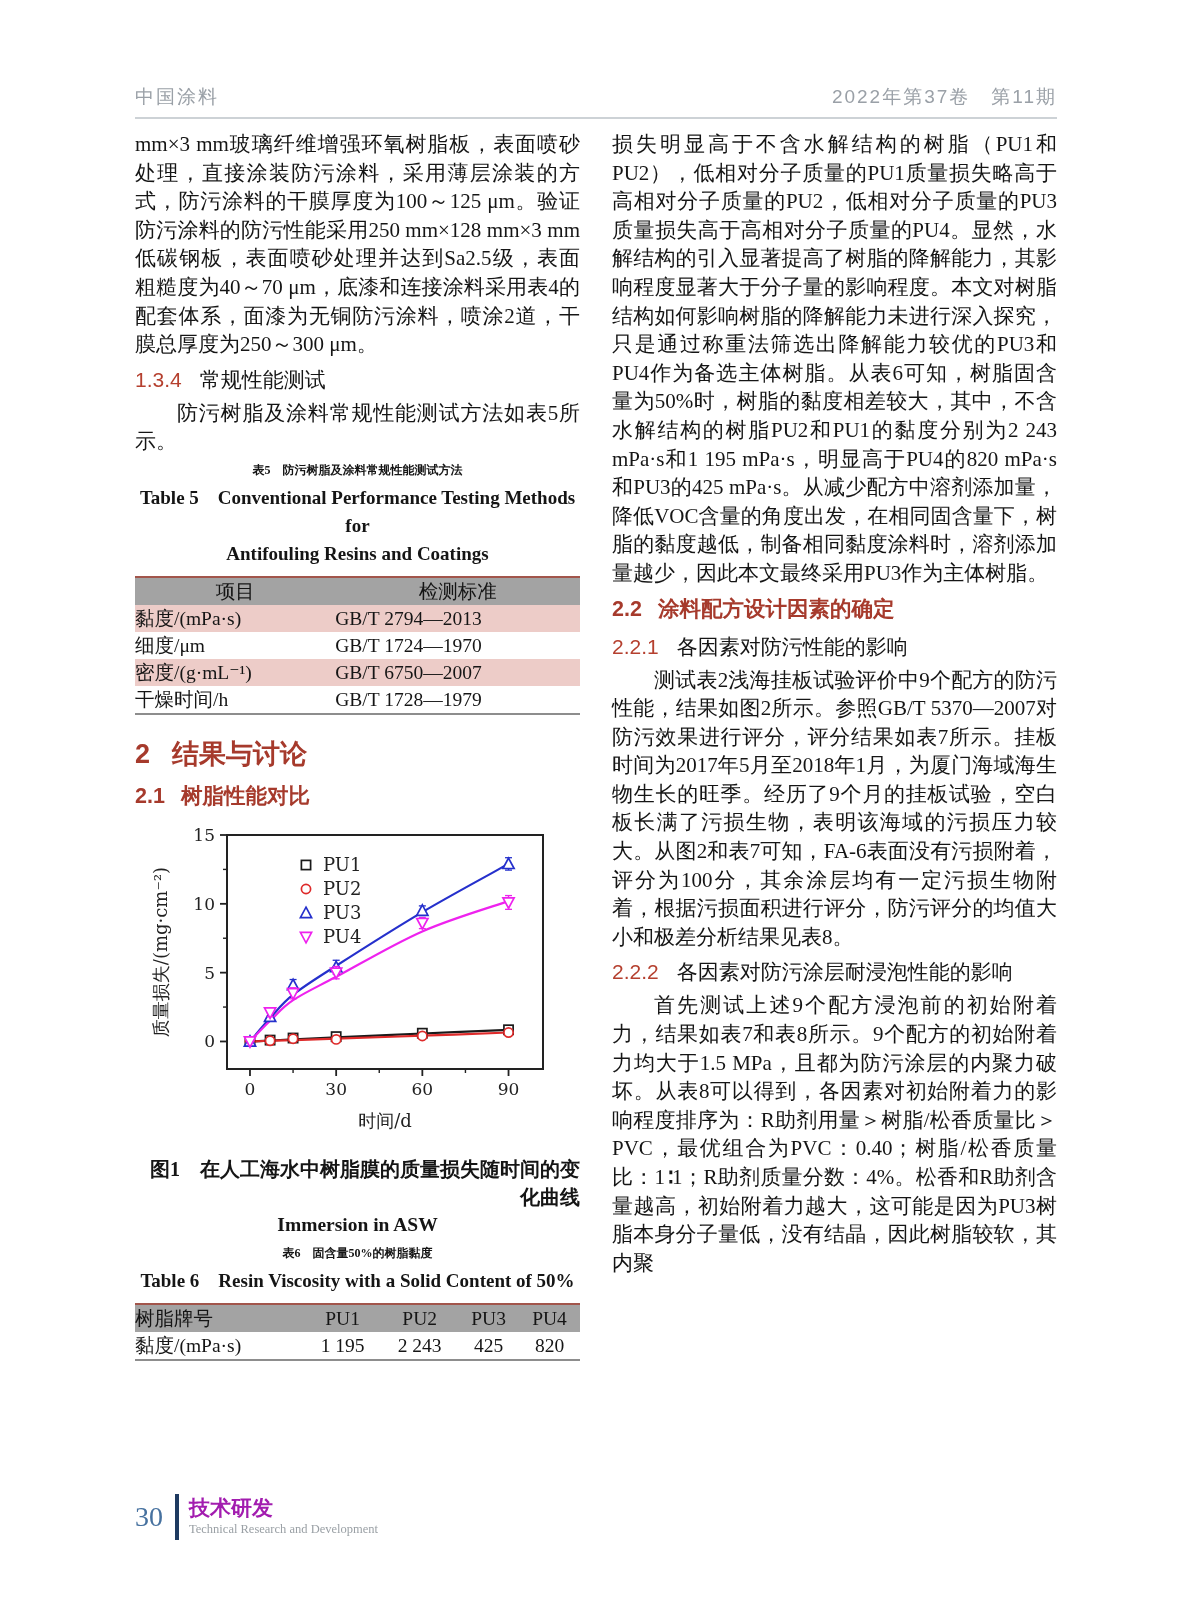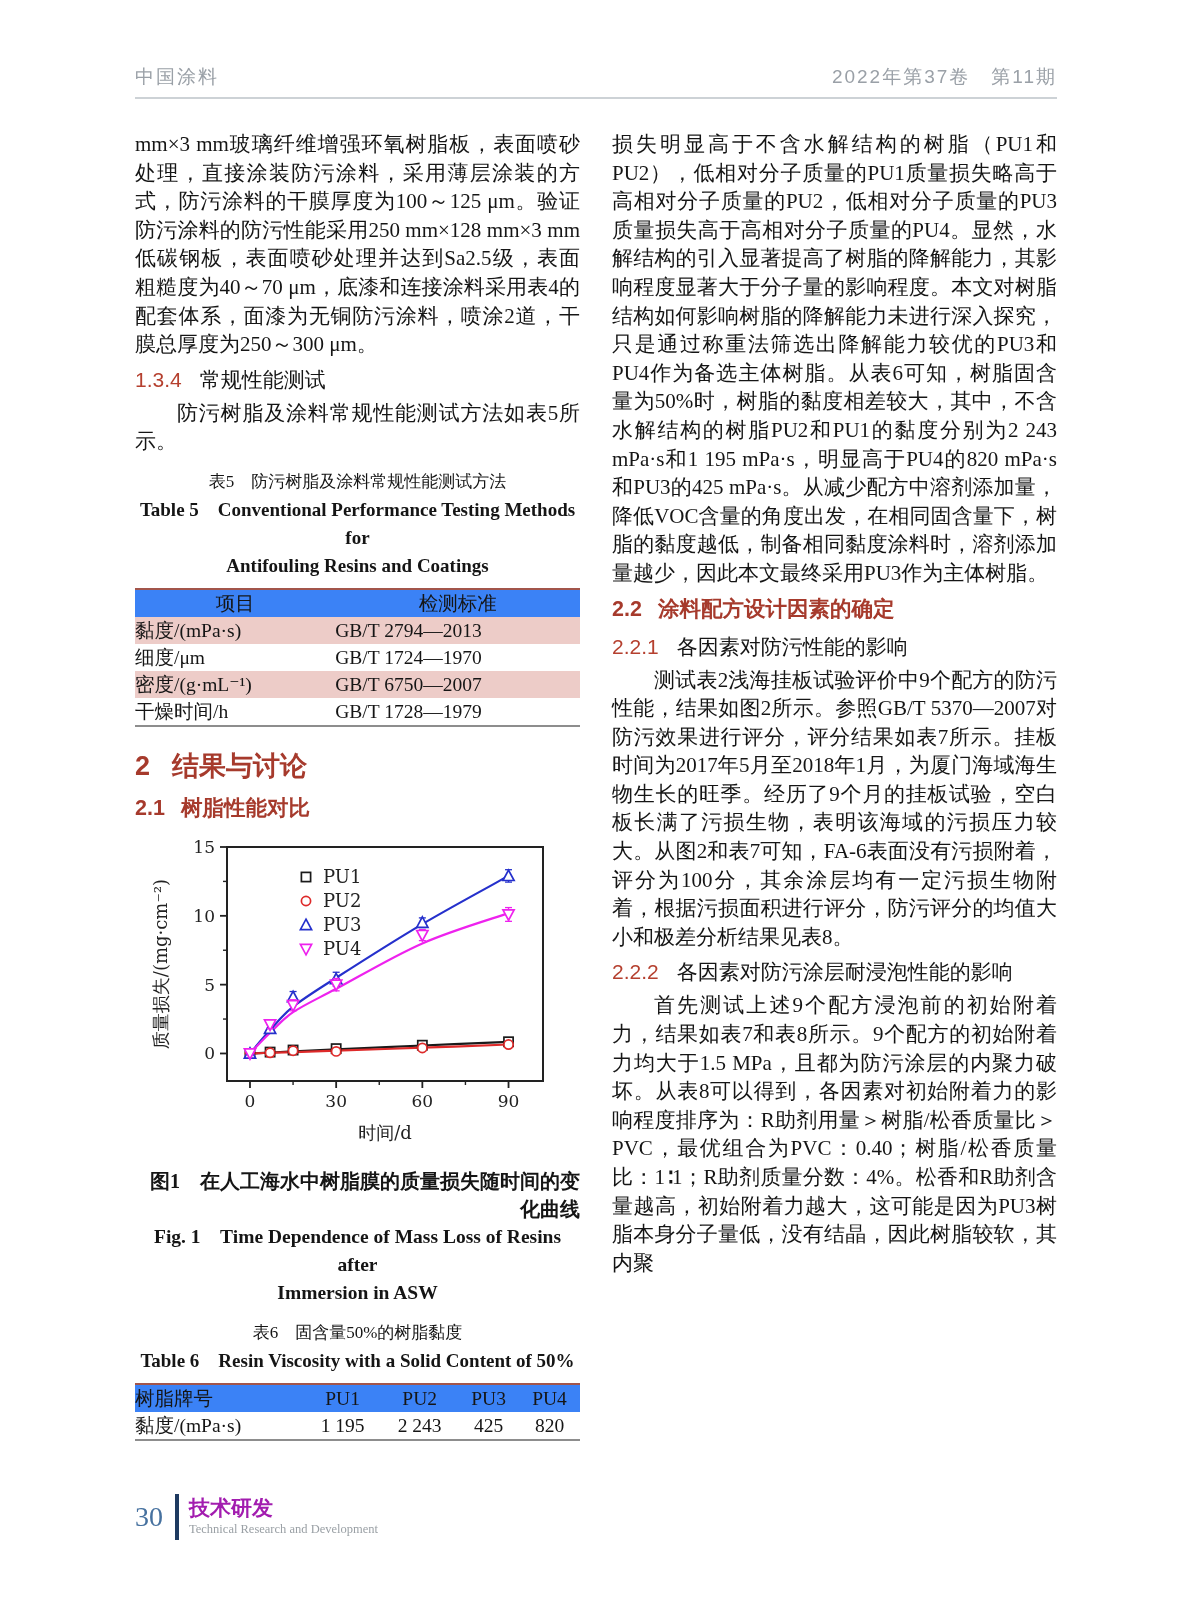--- a/index.html
+++ b/index.html
@@ -1,46 +1,46 @@
 <!DOCTYPE html>
 <html><head>
 <meta charset="utf-8">
 <style>
   html,body{margin:0;padding:0;background:#ffffff;}
   .page{position:relative;width:1187px;height:1600px;background:#fff;overflow:hidden;
         font-family:"Liberation Serif","DejaVu Serif",serif;color:#151515;}
   
-  .hdr{position:absolute;top:64px;left:135px;width:922px;}
+  .hdr{position:absolute;top:84px;left:135px;width:922px;}
   .hdr-row{display:flex;justify-content:space-between;align-items:baseline;
            font-family:"Liberation Sans","DejaVu Sans",sans-serif;
            font-size:19px;color:#9aa0a7;letter-spacing:2px;}
   .hdr-rule{margin-top:7px;border-top:2px solid #cdd2d6;}
   
   .cols{position:absolute;top:130px;left:135px;width:922px;display:flex;gap:32px;}
   .col{width:445px;font-size:21px;line-height:28.6px;text-align:justify;}
   .col p{margin:0;}
   .indent{text-indent:2em;}
   
   .h-sub{font-family:"Liberation Sans","DejaVu Sans",sans-serif;font-size:21px;
          margin:6px 0 4px 0;line-height:30px;text-align:left;}
   .h-sub .num{color:#b5402f;margin-right:18px;}
   .h1-red{font-family:"Liberation Sans","DejaVu Sans",sans-serif;font-weight:bold;
           color:#a63a2c;font-size:27px;margin:22px 0 10px 0;line-height:34px;text-align:left;}
   .h1-red .num{margin-right:22px;}
   .h2-red{font-family:"Liberation Sans","DejaVu Sans",sans-serif;font-weight:bold;
           color:#a63a2c;font-size:21.5px;margin:6px 0 8px 0;line-height:30px;text-align:left;}
   .h2-red .num{margin-right:16px;}
   
-  .cap{font-weight:normal;text-align:center;font-size:17px;line-height:28px;margin-top:12px;}
+  .cap{font-weight:bold;text-align:center;font-size:12px;line-height:28px;}
   .cap-en{font-weight:bold;text-align:center;font-size:19px;line-height:28px;}
   
   table.tb{width:100%;border-collapse:collapse;font-size:19.5px;margin-top:8px;
            border-top:2px solid #a2554b;border-bottom:2px solid #8d8d8d;}
   table.tb td{height:27px;padding:0;line-height:27px;}
-  .rowhead{background:#3b82f6;}
+  .rowhead{background:#a3a3a3;}
   .rowalt{background:#edccc8;}
   .c{text-align:center;}
   .lpad{padding-left:48px;}
   .lpad2{padding-left:30px;}
   
   .fig{margin-top:10px;text-align:center;}
   .figcap{font-weight:bold;text-align:right;font-size:20px;line-height:28px;margin-top:12px;}
   .figcap-en{font-weight:bold;text-align:center;font-size:19.5px;line-height:28px;}
   
   .ftr{position:absolute;left:135px;top:1494px;display:flex;align-items:center;}
@@ -228,21 +228,20 @@
               <text x="180" y="50" text-anchor="start" font-size="18" fill="#222" font-family="'DejaVu Serif','Liberation Serif',serif">PU1</text>
               <circle cx="163" cy="68" r="4.6" fill="#fff" stroke="#de2a2a" stroke-width="1.7"></circle>
               <text x="180" y="74" text-anchor="start" font-size="18" fill="#222" font-family="'DejaVu Serif','Liberation Serif',serif">PU2</text>
               <path d="M163,86.2 L168.6,96.6 L157.4,96.6 Z" fill="#fff" stroke="#2530cc" stroke-width="1.7"></path>
               <text x="180" y="98" text-anchor="start" font-size="18" fill="#222" font-family="'DejaVu Serif','Liberation Serif',serif">PU3</text>
               <path d="M163,121.8 L168.6,111.4 L157.4,111.4 Z" fill="#fff" stroke="#ee22ee" stroke-width="1.7"></path>
               <text x="180" y="122" text-anchor="start" font-size="18" fill="#222" font-family="'DejaVu Serif','Liberation Serif',serif">PU4</text>
             </svg></div>
       </div>
       <div class="figcap">图1　在人工海水中树脂膜的质量损失随时间的变化曲线</div>
-      <div class="figcap-en">Fig. 1　Time Dependence of Mass Loss of Resins after</div>
       <div class="figcap-en">Immersion in ASW</div>
 
       <div class="cap">表6　固含量50%的树脂黏度</div>
       <div class="cap-en">Table 6　Resin Viscosity with a Solid Content of 50%</div>
 
       <table class="tb">
         <tbody>
           <tr class="rowhead">
             <td class="lpad2" style="width:38%">树脂牌号</td>
             <td class="c">PU1</td>

